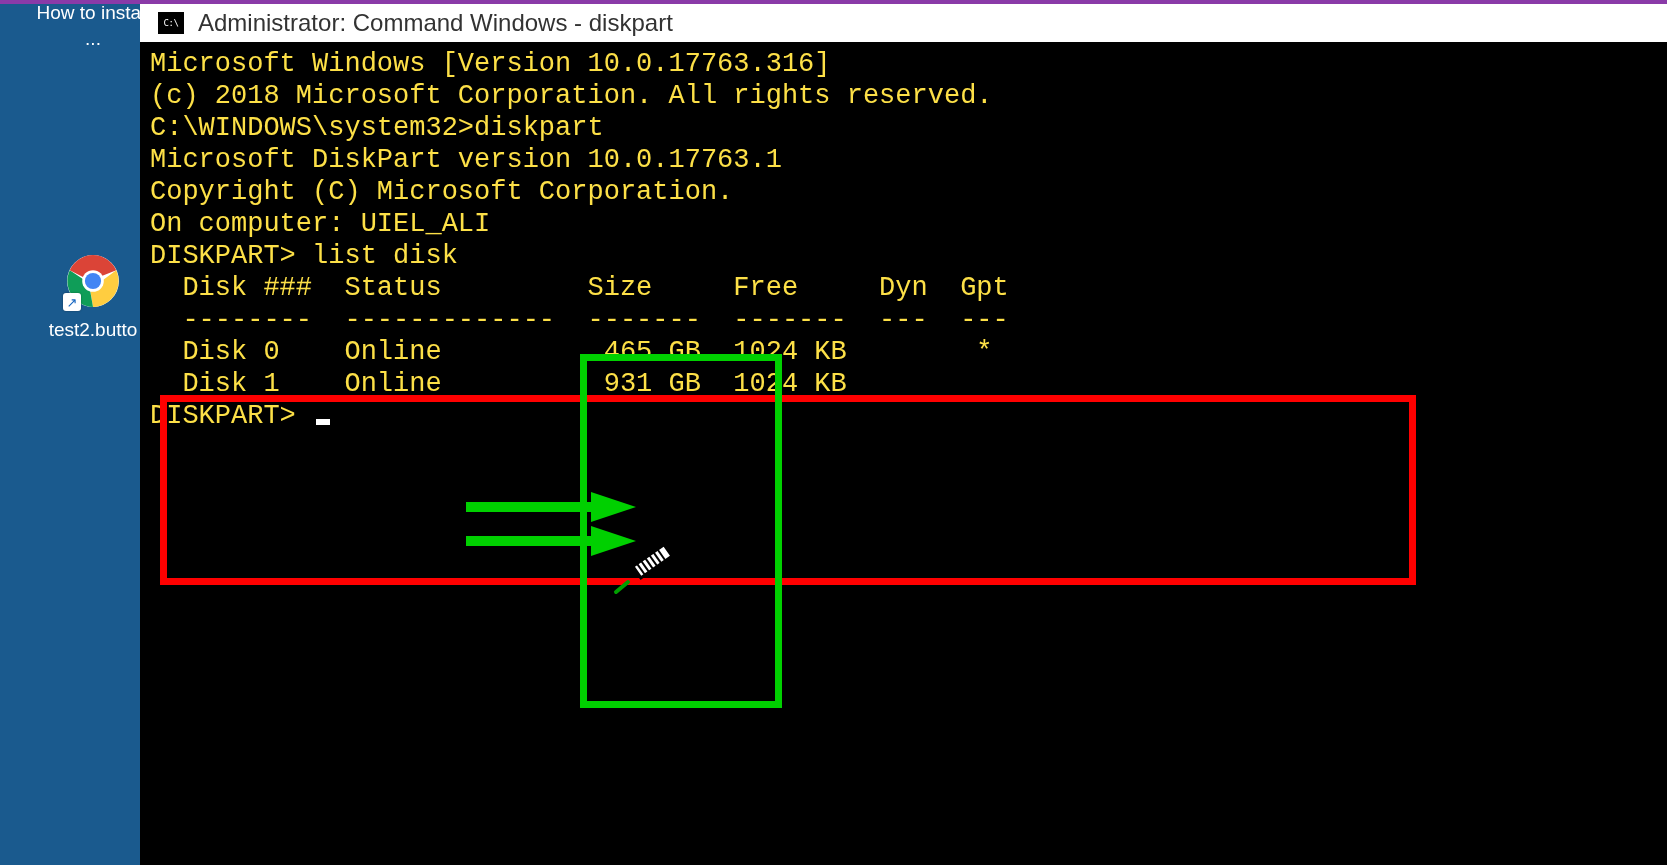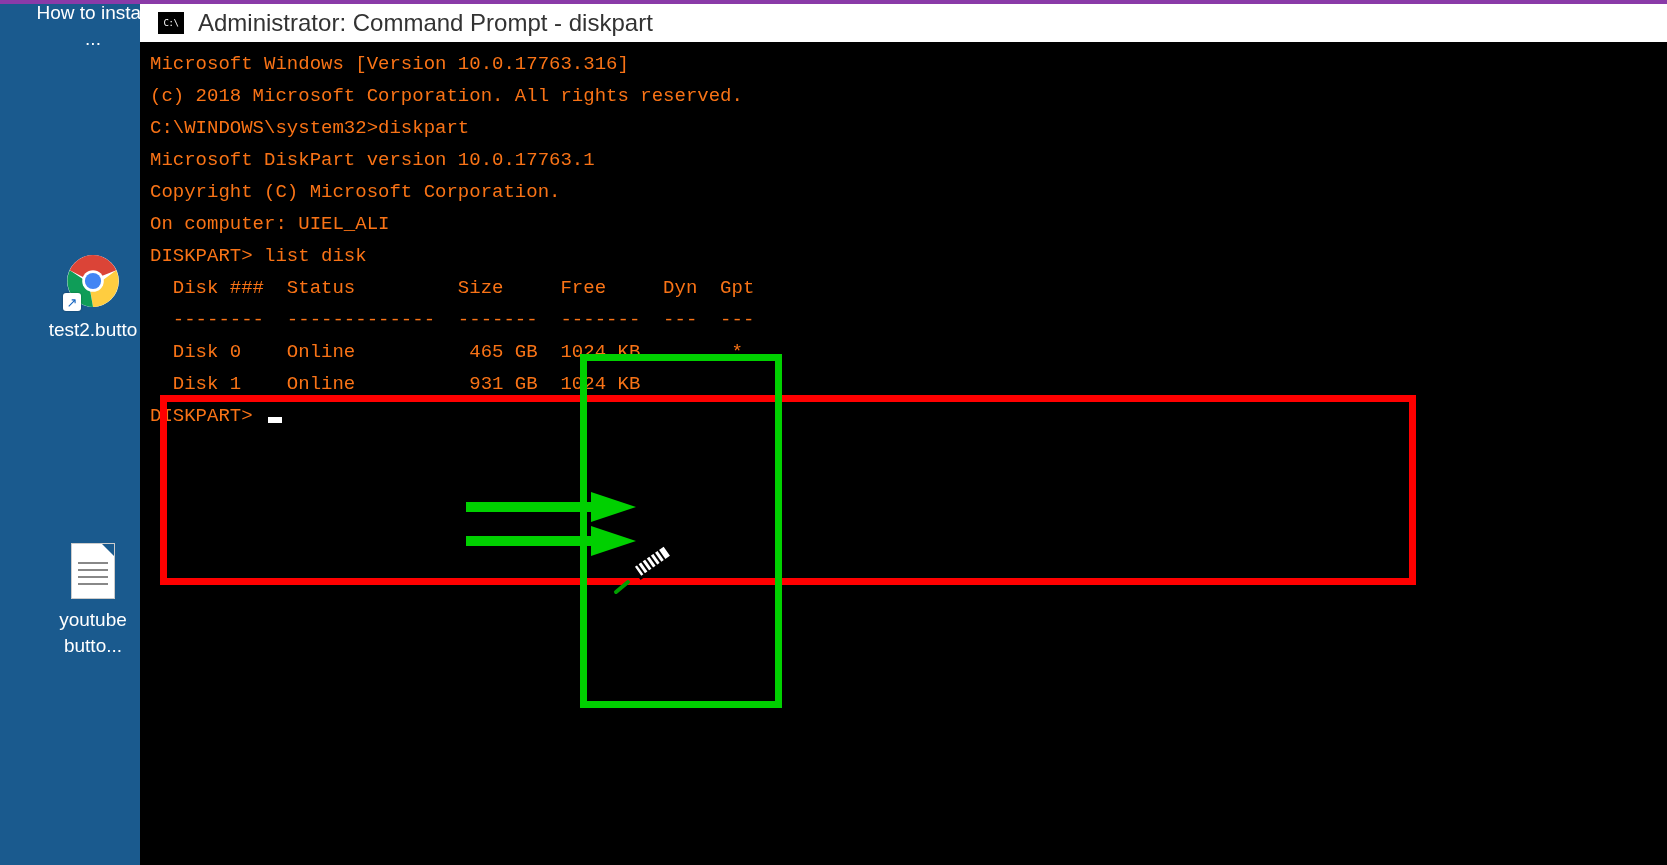--- a/index.html
+++ b/index.html
@@ -115,23 +115,23 @@
     display: flex;
     align-items: center;
     justify-content: center;
     letter-spacing: -0.5px;
   }
   .cmd-body {
     position: absolute;
     left: 0; right: 0;
     top: 38px; bottom: 0;
     background: #000;
-    color: #f97316;
+    color: #fde047;
     font-family: 'Consolas', 'Courier New', monospace;
-    font-size: 19px;
+    font-size: 27px;
     line-height: 32px;
     padding: 6px 10px;
     white-space: pre;
   }
   .cmd-body .line { display: block; }
   .cursor {
     display: inline-block;
     width: 14px;
     height: 6px;
     background: #fff;
@@ -188,40 +188,27 @@
           <path d="M7 30 A48 48 0 0 1 50 2 L50 32 A18 18 0 0 0 34 44 Z" fill="#db4437"></path>
           <circle cx="50" cy="50" r="20" fill="#fff"></circle>
           <circle cx="50" cy="50" r="15" fill="#4285f4"></circle>
         </svg>
       </div>
       <div class="shortcut-arrow">↗</div>
     </div>
     <span>test2.butto</span>
   </div>
 
-  <div class="desktop-icon" style="margin-top:200px;">
-    <div class="icon-wrap">
-      <div class="text-icon">
-        <div class="lines">
-            <span></span>
-            <span></span>
-            <span></span>
-            <span></span>
-          </div>
-      </div>
-    </div>
-    <span>youtube butto...</span>
-  </div>
 
 </div>
 
 <div class="cmd-window">
   <div class="cmd-titlebar">
     <div class="cmd-ico">C:\</div>
-    <span>Administrator: Command Prompt - diskpart</span>
+    <span>Administrator: Command Windows - diskpart</span>
   </div>
   <div class="cmd-body"><span class="line">Microsoft Windows [Version 10.0.17763.316]</span><span class="line">(c) 2018 Microsoft Corporation. All rights reserved.</span><span class="line"></span><span class="line">C:\WINDOWS\system32&gt;diskpart</span><span class="line"></span><span class="line">Microsoft DiskPart version 10.0.17763.1</span><span class="line"></span><span class="line">Copyright (C) Microsoft Corporation.</span><span class="line">On computer: UIEL_ALI</span><span class="line"></span><span class="line">DISKPART&gt; list disk</span><span class="line"></span><span class="line">  Disk ###  Status         Size     Free     Dyn  Gpt</span><span class="line">  --------  -------------  -------  -------  ---  ---</span><span class="line">  Disk 0    Online          465 GB  1024 KB        *</span><span class="line">  Disk 1    Online          931 GB  1024 KB</span><span class="line"></span><span class="line"><span>DISKPART&gt; </span><span class="cursor"></span></span></div>
 </div>
 
 <div class="red-box" style="left:160px; top:395px; width:1256px; height:190px;"></div>
 <div class="green-box" style="left:580px; top:354px; width:202px; height:354px;"></div>
 
 <div class="green-arrow" style="left:466px; top:492px;">
   <svg width="170" height="30" viewBox="0 0 170 30">
     <rect x="0" y="10" width="130" height="10" fill="#00d000"></rect>

